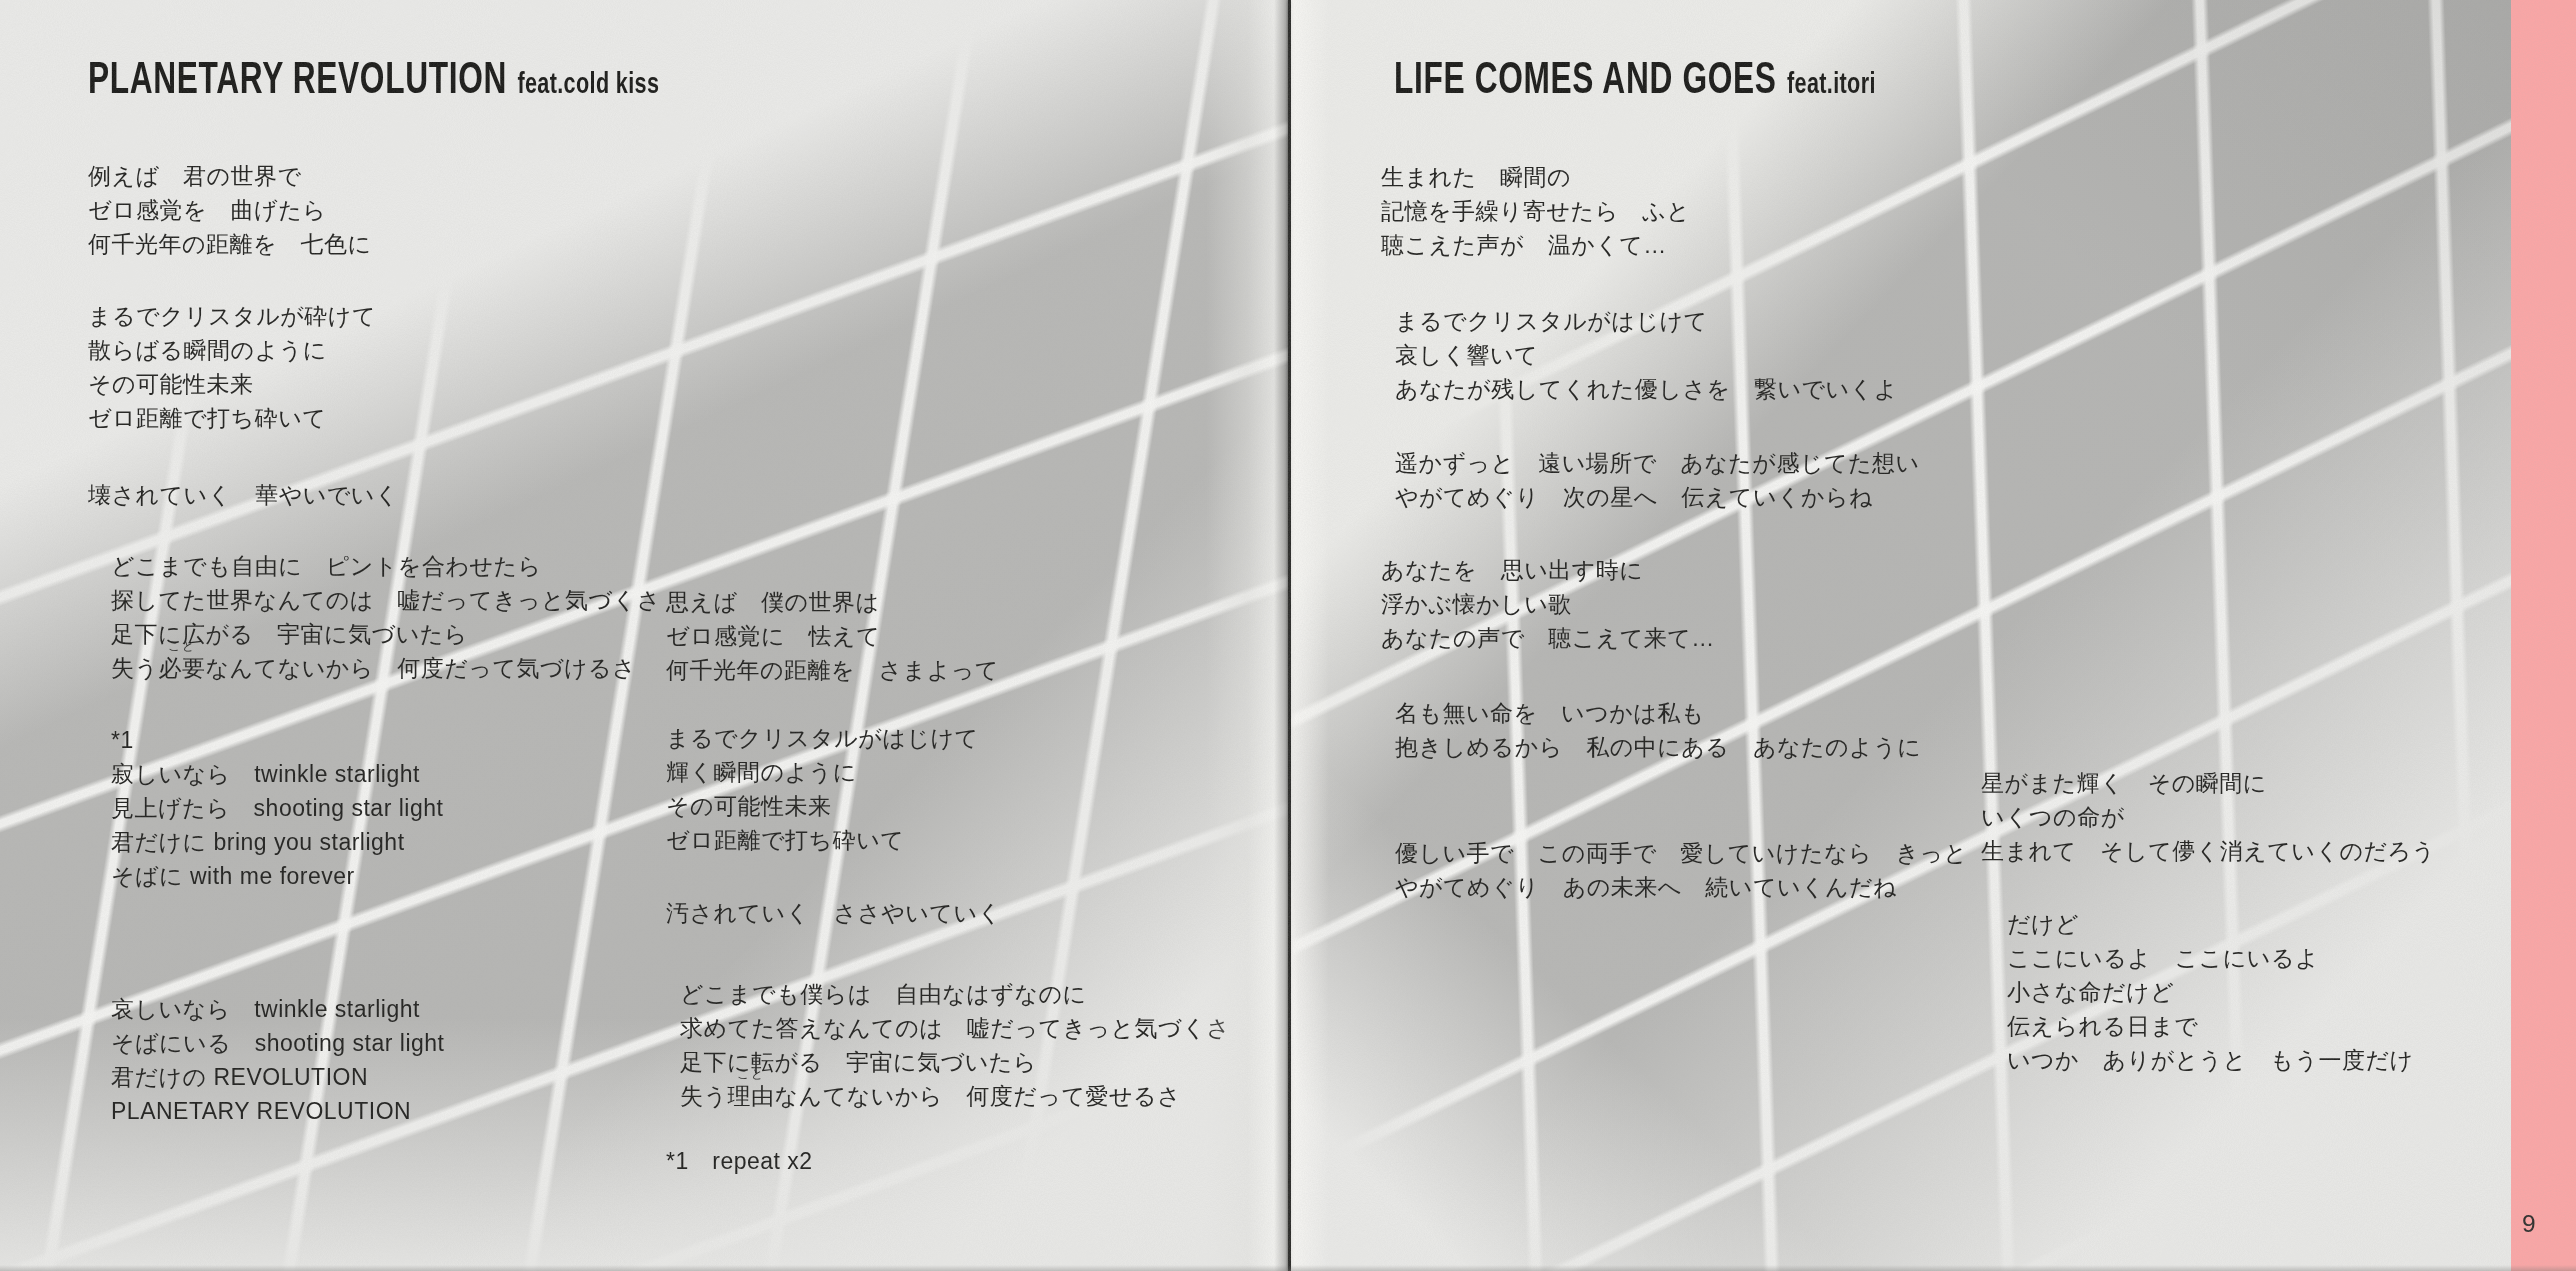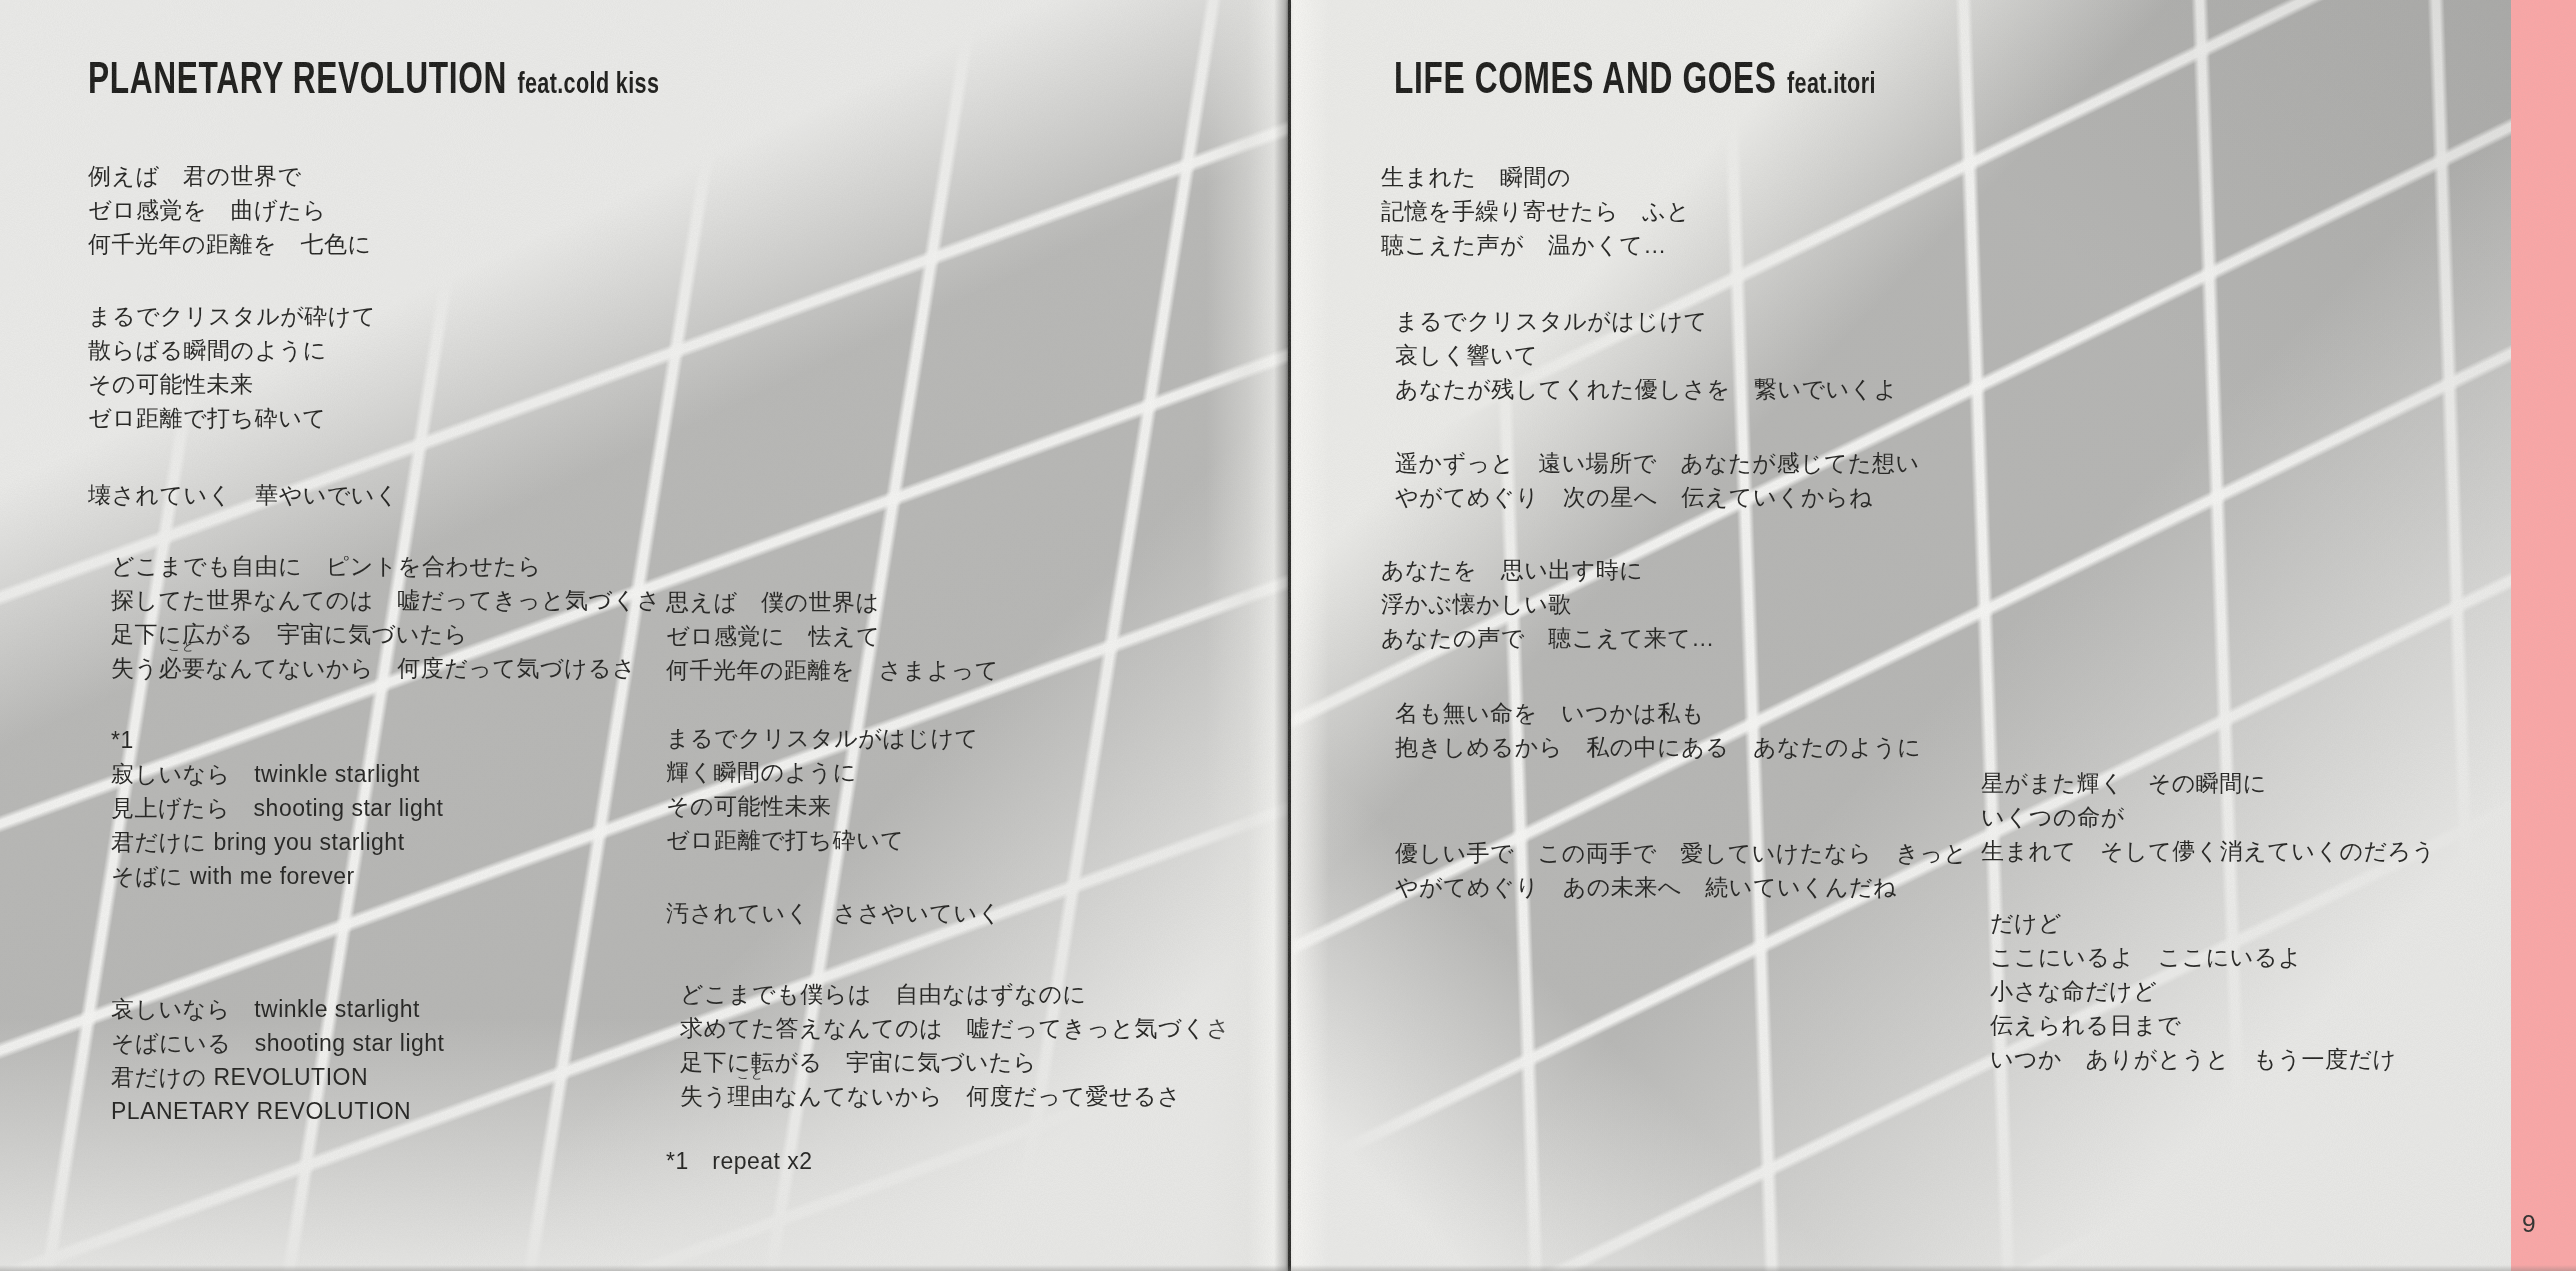--- a/index.html
+++ b/index.html
@@ -155,21 +155,21 @@
       </div>
       <div class="blk" style="left: 104px; top: 836px;">
         <div class="line">優しい手で　この両手で　愛していけたなら　きっと</div>
         <div class="line">やがてめぐり　あの未来へ　続いていくんだね</div>
       </div>
       <div class="blk" style="left: 690px; top: 766px;">
         <div class="line">星がまた輝く　その瞬間に</div>
         <div class="line">いくつの命が</div>
         <div class="line">生まれて　そして儚く消えていくのだろう</div>
       </div>
-      <div class="blk" style="left: 699px; top: 907px; font-family: Liberation Serif, serif;">
+      <div class="blk" style="left: 716px; top: 907px;">
         <div class="line">だけど</div>
         <div class="line">ここにいるよ　ここにいるよ</div>
         <div class="line">小さな命だけど</div>
         <div class="line">伝えられる日まで</div>
         <div class="line">いつか　ありがとうと　もう一度だけ</div>
       </div>
     </div>
 
   <div id="gutterShadow"></div>
   <div id="gutterLine"></div>

